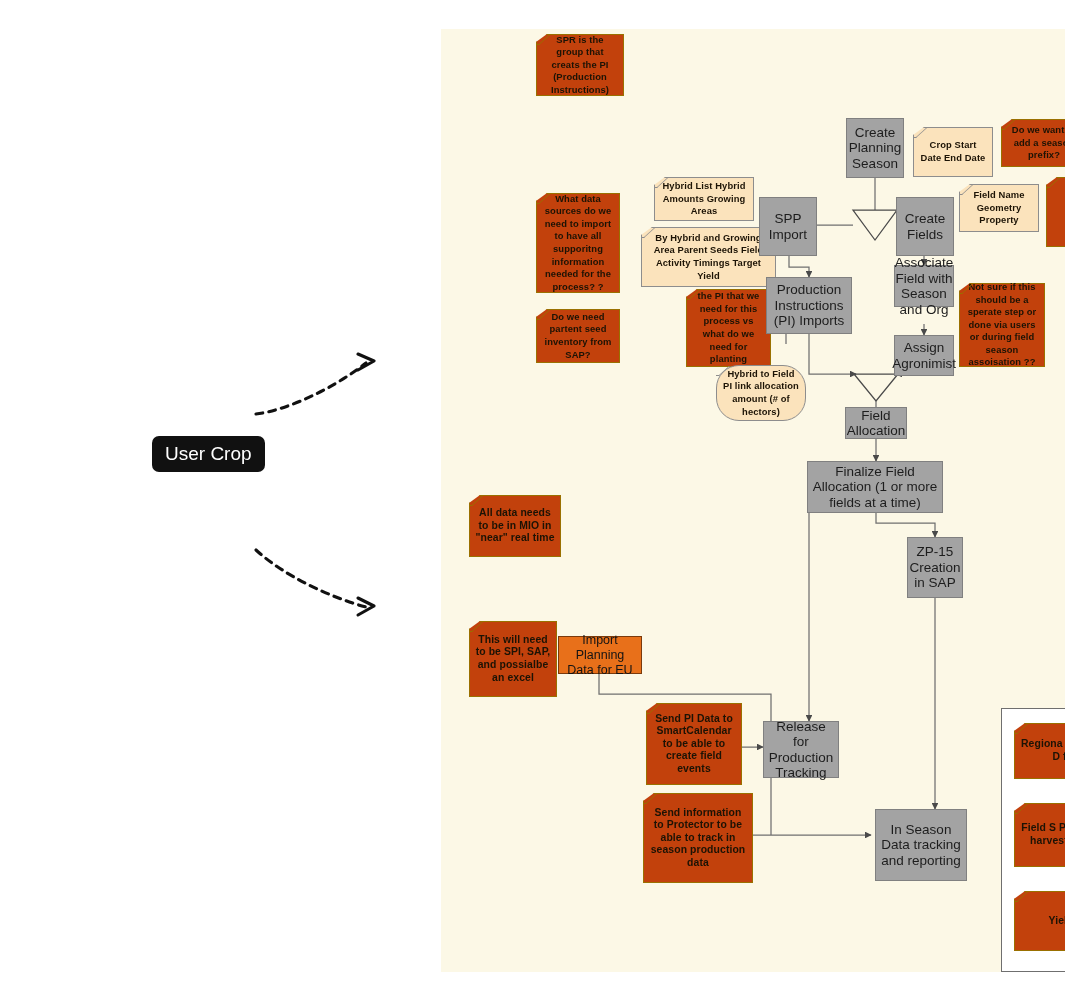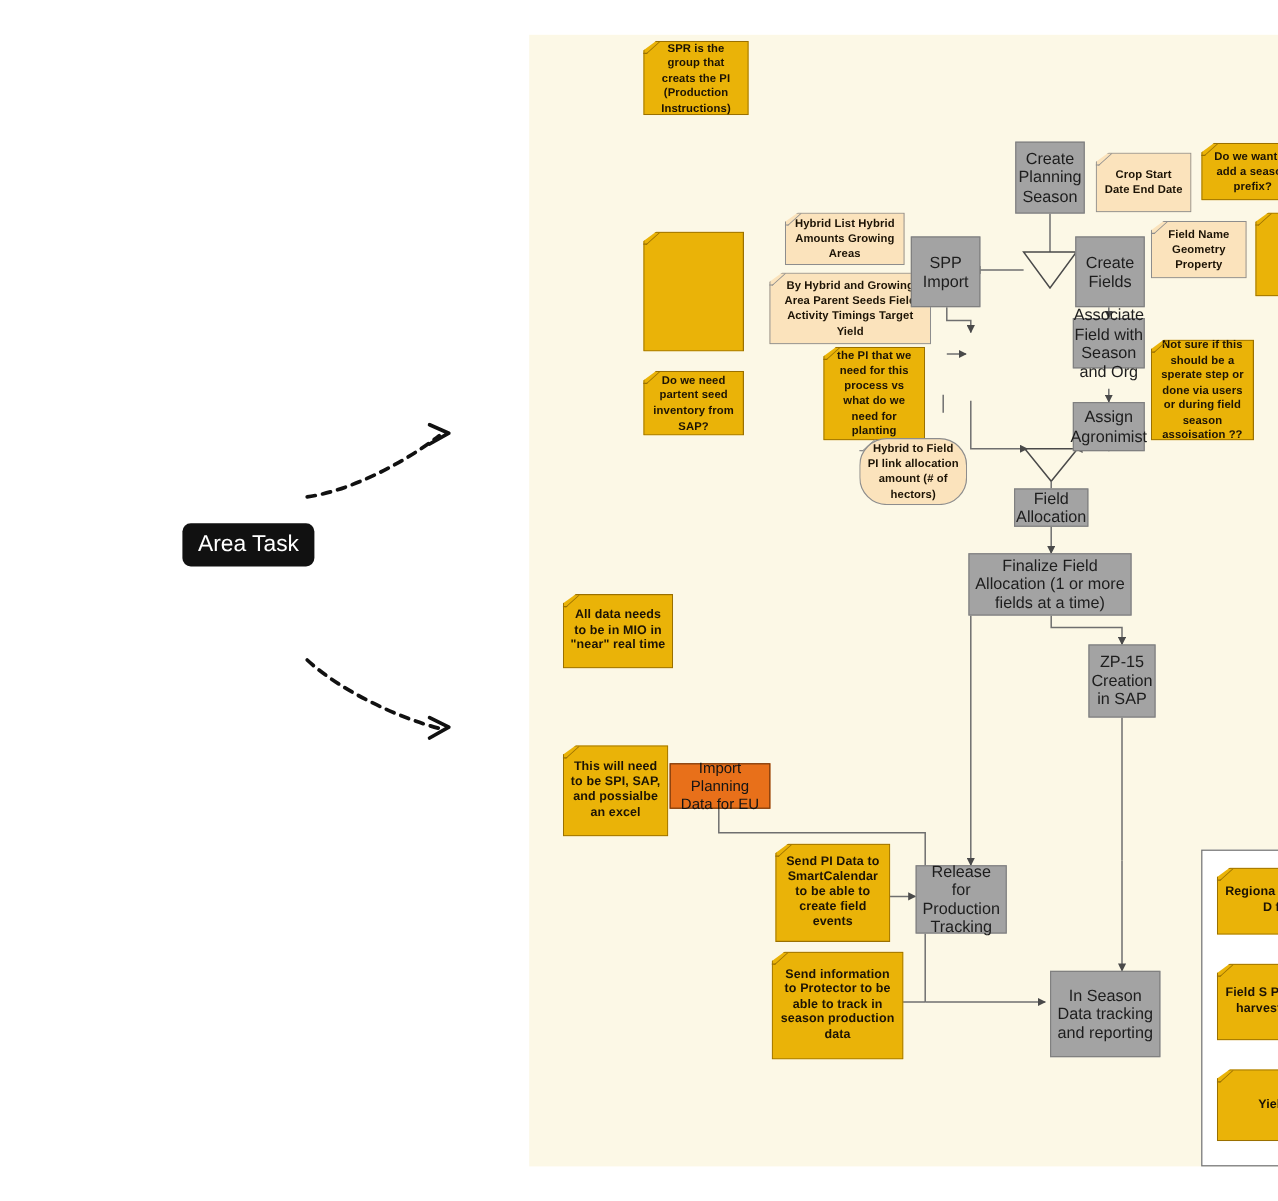--- a/index.html
+++ b/index.html
@@ -34,21 +34,21 @@
   .task{background:#a3a3a3;border:1.3px solid #808080;
         color:#1d1d1d;font-size:13.5px;line-height:15.5px;padding:13px 3px;}
 
   
   .task-orange{background:#e8701a;border:1.3px solid #7a3a0c;
         color:#141414;font-size:12.5px;line-height:15px;padding:2px 3px;}
 
   
   .note{padding:4px 5px;line-height:12.6px;letter-spacing:.1px;
         color:#1c1305;font-weight:600;}
-  .note-yellow{background:#eab308;border:1.1px solid #9a7000;
+  .note-yellow{background:#c2410c;border:1.1px solid #9a7000;
         -webkit-clip-path:polygon(11px 0,100% 0,100% 100%,0 100%,0 8px);
         clip-path:polygon(11px 0,100% 0,100% 100%,0 100%,0 8px);}
   .note-cream{background:#fbe3bc;border:1.1px solid #8d8d8d;
         -webkit-clip-path:polygon(11px 0,100% 0,100% 100%,0 100%,0 8px);
         clip-path:polygon(11px 0,100% 0,100% 100%,0 100%,0 8px);}
   .note-fold{position:absolute;left:0;top:0;width:12px;height:9px;
         border-right:1.1px solid #9a7000;border-bottom:1.1px solid #9a7000;
         transform:skewX(-48deg);transform-origin:top left;pointer-events:none;}
   .note-cream .note-fold{border-right-color:#8d8d8d;border-bottom-color:#8d8d8d;}
   .note-sz8{font-size:9.4px;}
@@ -61,21 +61,21 @@
 </head>
 <body>
 
 <div id="left-panel">
 
   <svg id="arrow-top" width="140" height="70">
     <path d="M6 62 C38 58 84 36 116 11" fill="none" stroke="#111" stroke-width="3.1" stroke-dasharray="7,6" stroke-linecap="round"></path>
     <path d="M108 2 L124 9 L108 18" fill="none" stroke="#111" stroke-width="3.1" stroke-linecap="round" stroke-linejoin="round"></path>
   </svg>
 
-  <div id="user-task-badge">Area Task</div>
+  <div id="user-task-badge">User Crop</div>
 
 
   <svg id="arrow-bottom" width="140" height="80">
     <path d="M6 10 C34 36 82 58 116 67" fill="none" stroke="#111" stroke-width="3.1" stroke-dasharray="7,6" stroke-linecap="round"></path>
     <path d="M108 58 L124 66 L108 75" fill="none" stroke="#111" stroke-width="3.1" stroke-linecap="round" stroke-linejoin="round"></path>
   </svg>
 </div>
 
 <div id="canvas">
 
@@ -136,20 +136,21 @@
     </g>
   </svg>
 
   <div class="node note note-yellow note-sz8" style="left:95px;top:5px;width:88px;height:62px;">
     <span class="note-fold"></span>
     <span>SPR is the group that creats the PI (Production Instructions)</span>
   </div>
 
   <div class="node note note-yellow note-sz8" style="left:95px;top:164px;width:84px;height:100px;">
     <span class="note-fold"></span>
+    <span>What data sources do we need to import to have all supporitng information needed for the process? ?</span>
   </div>
 
   <div class="node note note-yellow note-sz8" style="left:95px;top:280px;width:84px;height:54px;">
     <span class="note-fold"></span>
     <span>Do we need partent seed inventory from SAP?</span>
   </div>
 
   <div class="node note note-cream note-sz8" style="left:213px;top:148px;width:100px;height:44px;">
     <span class="note-fold"></span>
     <span>Hybrid  List Hybrid Amounts Growing Areas</span>
@@ -235,20 +236,23 @@
   </div>
 
   <div class="node task" style="left:318px;top:168px;width:58px;height:59px;">
     <span>SPP Import</span>
   </div>
 
   <div class="node task" style="left:455px;top:168px;width:58px;height:59px;">
     <span>Create Fields</span>
   </div>
 
+  <div class="node task" style="left:325px;top:248px;width:86px;height:57px;">
+    <span>Production Instructions (PI) Imports</span>
+  </div>
 
   <div class="node task" style="left:453px;top:236px;width:60px;height:42px;">
     <span>Associate Field with Season and Org</span>
   </div>
 
   <div class="node task" style="left:453px;top:306px;width:60px;height:41px;">
     <span>Assign Agronimist</span>
   </div>
 
   <div class="node task" style="left:404px;top:378px;width:62px;height:32px;">

